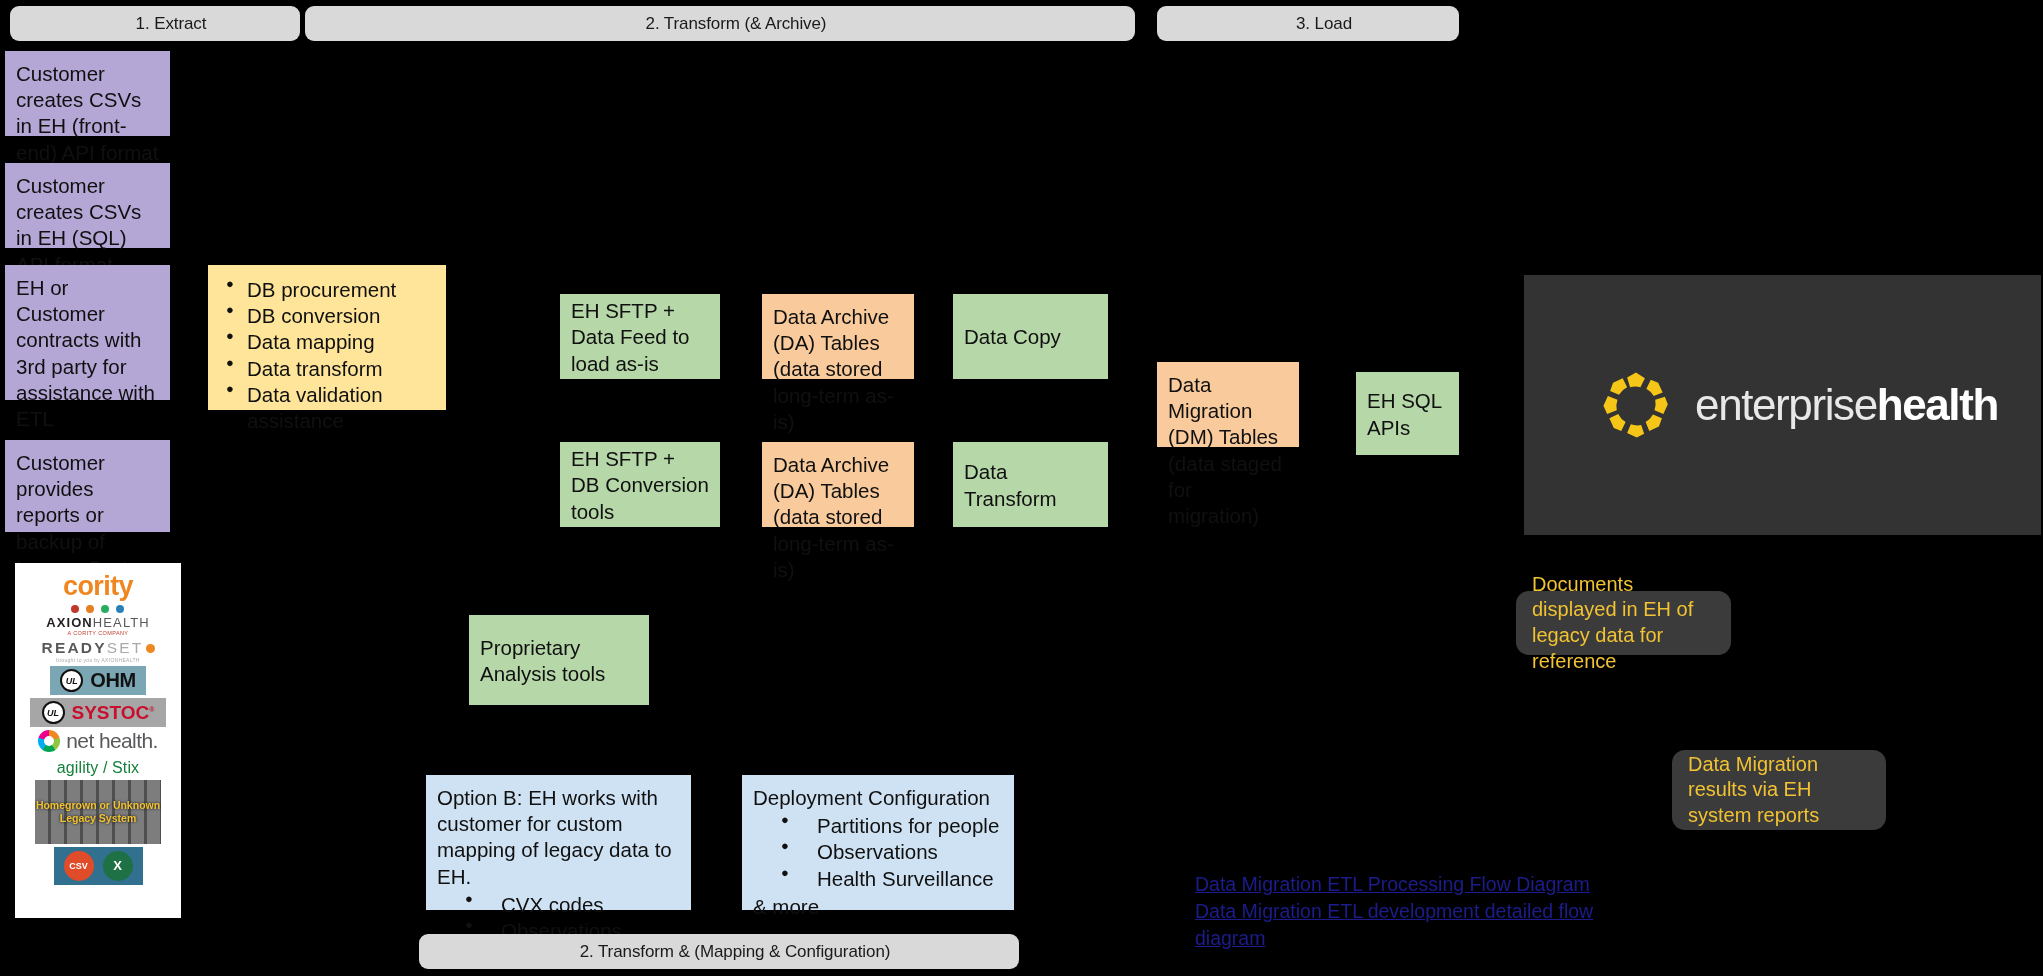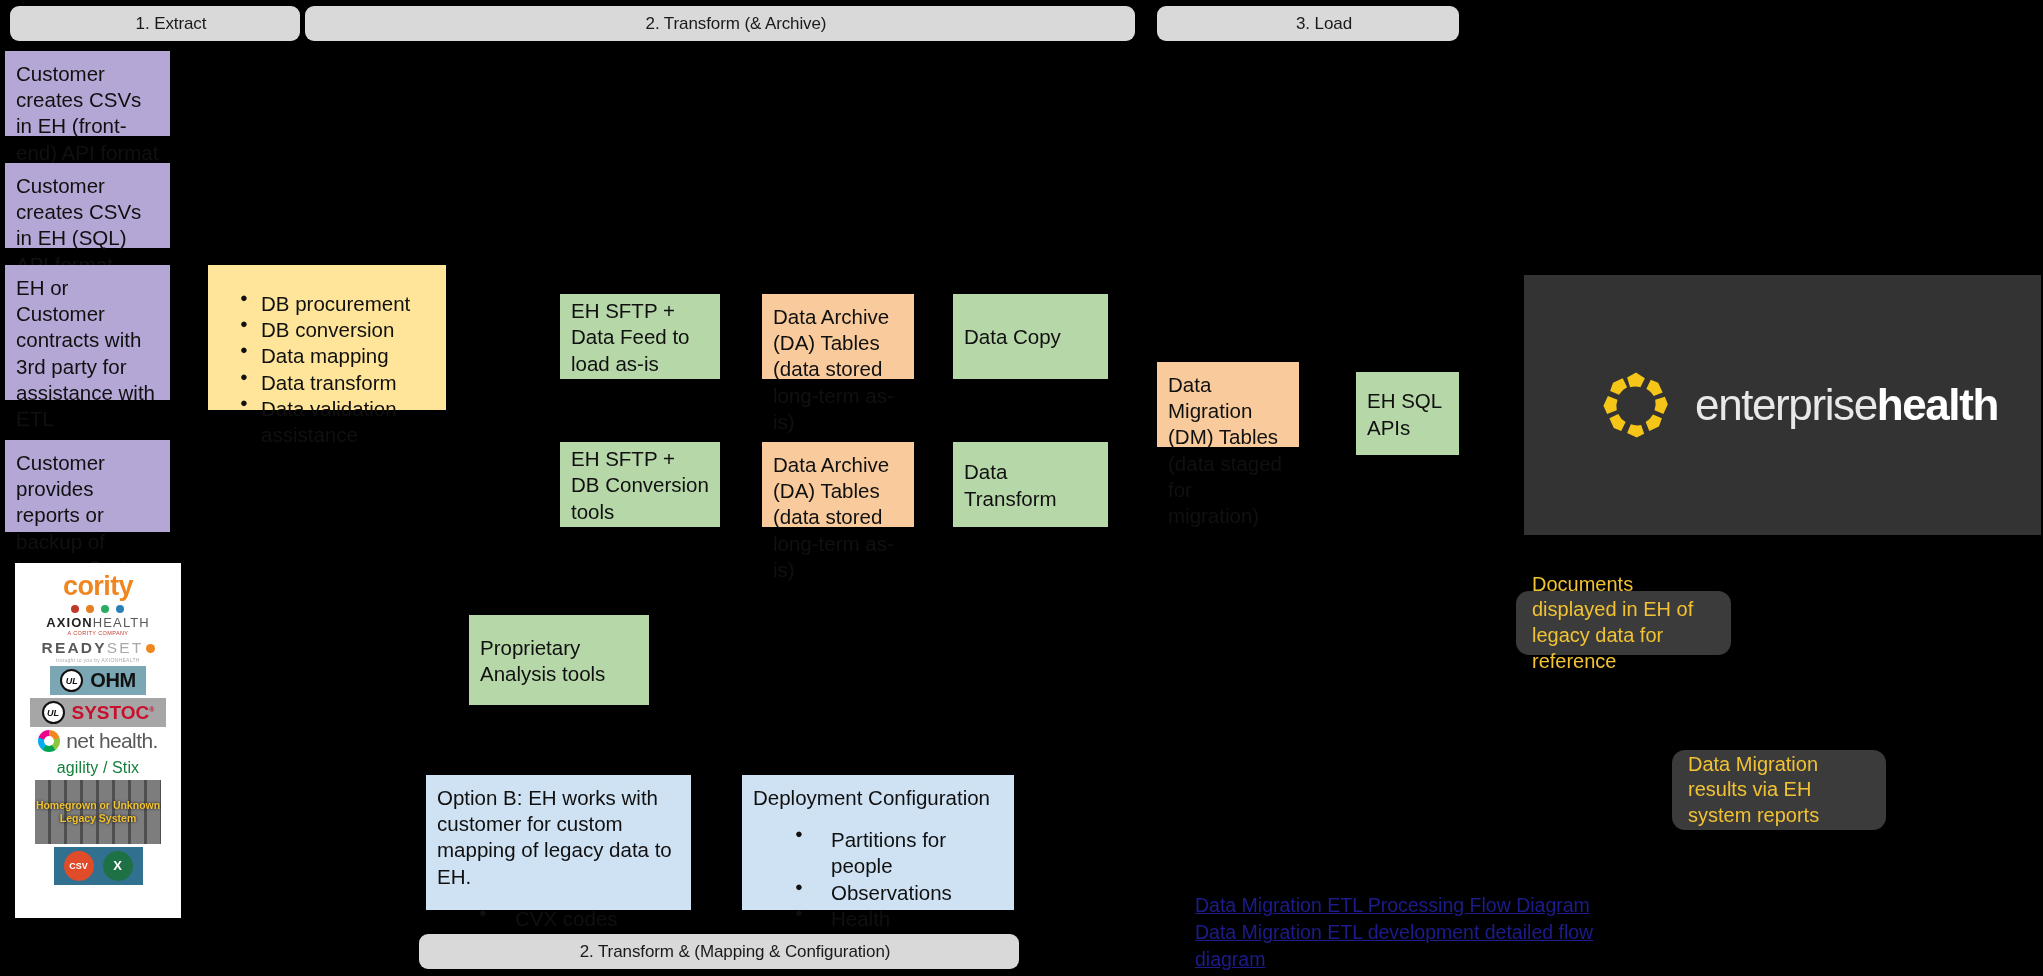--- a/index.html
+++ b/index.html
@@ -40,21 +40,21 @@
     display: block;
   }
   .box.vcenter { display: flex; flex-direction: column; justify-content: center; }
   .purple { background: #b4a7d6; }
   .yellow { background: #ffe599; }
   .green  { background: #b6d7a8; }
   .orange { background: #f9cb9c; }
   .blue   { background: #cfe2f3; }
 
   .box ul {
-    margin: 16px;
+    margin: 2px;
     padding: 0 0 0 26px;
     list-style: none;
   }
   .box ul li {
     position: relative;
     padding-left: 0;
   }
   .box ul li::before {
     content: "\25CF";
     position: absolute;
@@ -320,20 +320,20 @@
   <div class="abs box blue" style="left:742px; top:775px; width:272px; height:135px;">
     <div>Deployment Configuration</div>
     <ul class="wide">
       <li>Partitions for people</li>
       <li>Observations</li>
       <li>Health Surveillance</li>
     </ul>
     <div>&amp; more</div>
   </div>
 
-  <div class="abs link-list" style="left:1163px; top:892px; width:470px;">
+  <div class="abs link-list" style="left:1163px; top:871px; width:470px;">
     <a href="#">Data Migration ETL Processing Flow Diagram</a>
     <a href="#">Data Migration ETL development detailed flow diagram</a>
   </div>
 
   <div class="abs phase-pill" style="left:419px; top:934px; width:600px; height:35px;">2. Transform &amp; (Mapping &amp; Configuration)</div>
 
 </div>
 
 </body></html>

